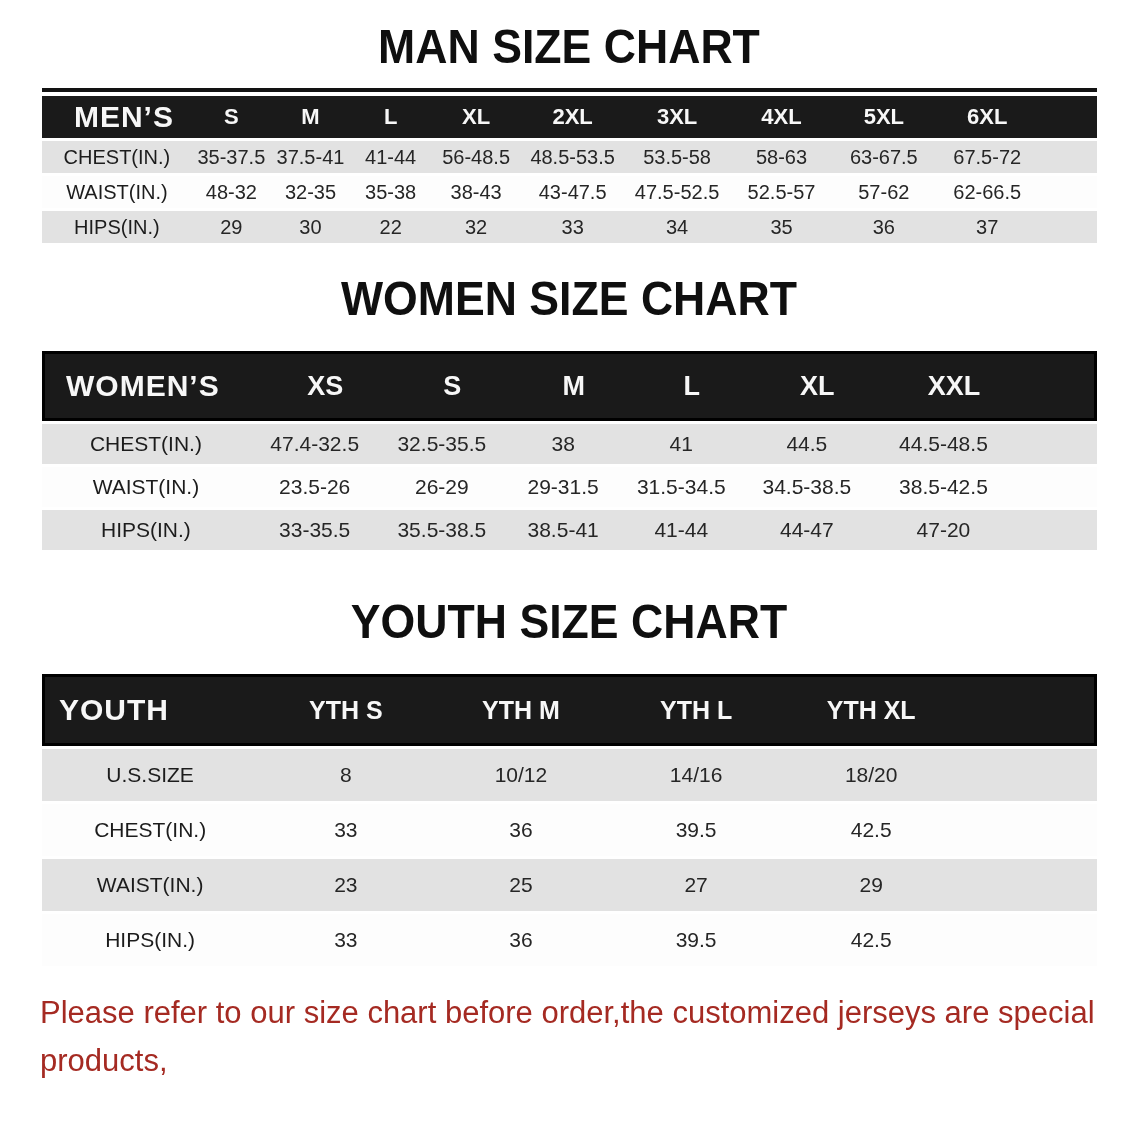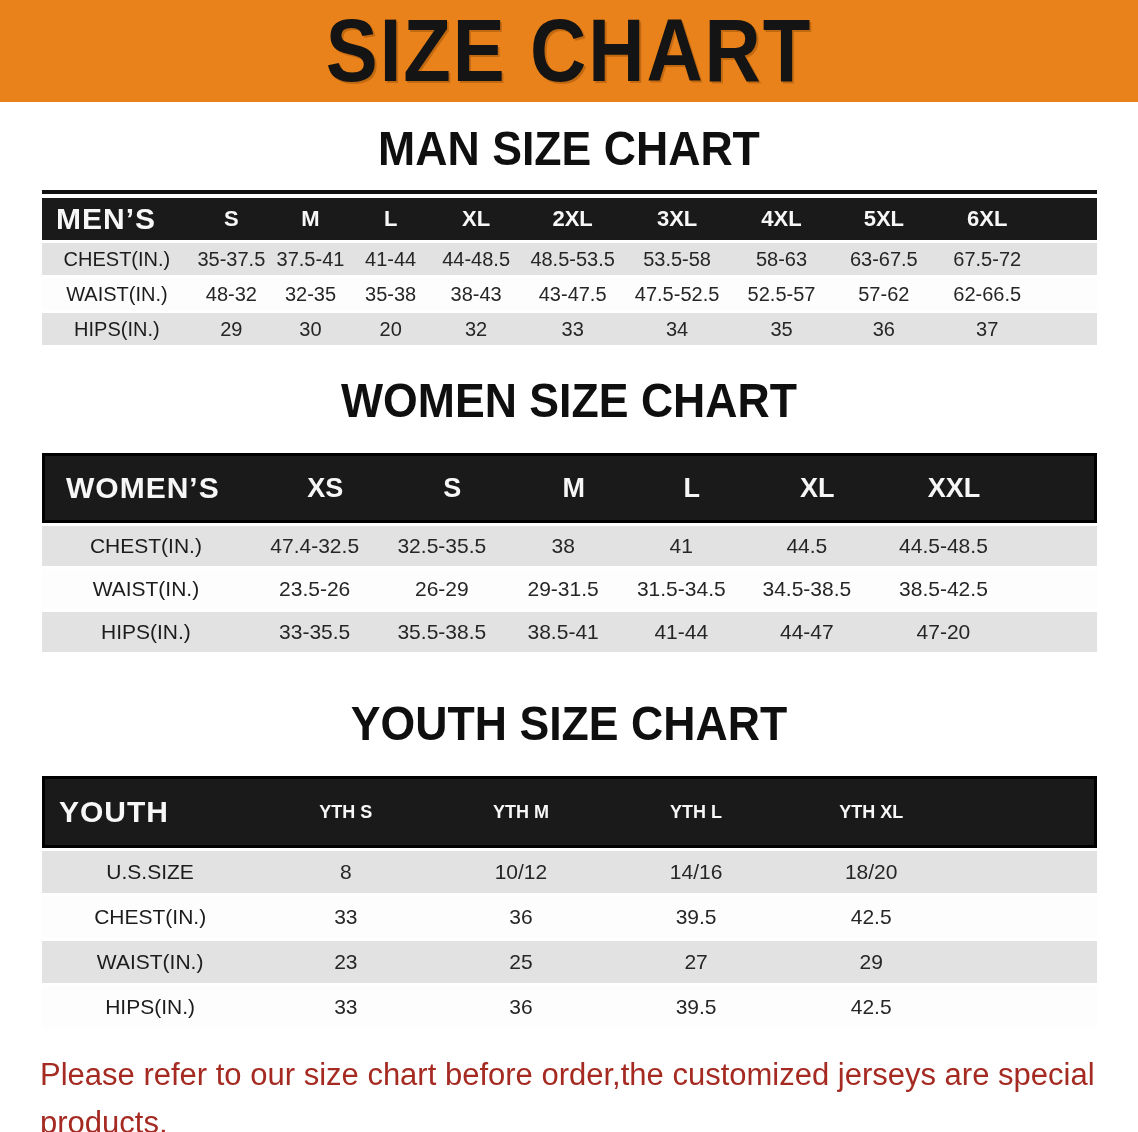--- a/index.html
+++ b/index.html
@@ -65,58 +65,55 @@
     vertical-align:middle;
     font-weight:bold;
     padding:0;
   }
   table.size-table thead th.lbl{
     text-align:left;
     padding-left:14px;
     font-weight:bold;
     letter-spacing:1px;
   }
-  #men-table thead th{height:42px;font-size:22px;font-weight:bold;}
+  #men-table thead th{height:42px;font-size:22px;font-weight:bold;text-align:center;}
   #men-table thead th.lbl{font-size:30px;}
   #women-table thead th{height:64px;font-size:27px;border-top:3px solid #000;border-bottom:3px solid #000;padding-left:21px;}
   #women-table thead th.lbl{font-size:30px;border-left:3px solid #000;}
   #women-table thead th:last-child{border-right:3px solid #000;}
-  #youth-table thead th{height:66px;font-size:18px;border-top:3px solid #000;border-bottom:3px solid #000;}
+  #youth-table thead th{height:66px;font-size:25px;border-top:3px solid #000;border-bottom:3px solid #000;}
   #youth-table thead th.lbl{font-size:30px;border-left:3px solid #000;}
   #youth-table thead th:last-child{border-right:3px solid #000;}
   table.size-table tbody td{
     text-align:center;
     vertical-align:middle;
     color:#262626;
     padding:0;
     background:#fdfdfd;
   }
   table.size-table tbody tr:nth-child(odd) td{
     background:var(--alt-row);
   }
   #men-table tbody td{height:32px;font-size:20px;}
   #women-table tbody td{height:40px;font-size:21px;}
-  #youth-table tbody td{height:42px;font-size:21px;}
+  #youth-table tbody td{height:52px;font-size:21px;}
   table.size-table tbody td.lbl{font-size:20px;color:#1c1c1c;}
   .note{
     margin:20px 0 0 40px;
     color:var(--note-red);
     font-size:31px;
     line-height:48px;
   }
   .note p{margin:0;}
 </style>
 </head>
 <body>
 
 <div class="page">
 
-  <div class="banner">
-    <h1>SIZE CHART</h1>
-  </div>
 
   <h2 id="men-heading" class="section-heading">MAN SIZE CHART</h2>
 
   <div class="top-rule"></div>
 
   <table id="men-table" class="size-table">
     <colgroup>
       <col style="width:14.2%">
         <col style="width:7.5%">
         <col style="width:7.5%">
@@ -143,21 +140,21 @@
           <th>6XL</th>
           <th></th>
         </tr>
       </thead>
     <tbody>
         <tr>
           <td class="lbl">CHEST(IN.)</td>
           <td>35-37.5</td>
           <td>37.5-41</td>
           <td>41-44</td>
-          <td>44-48.5</td>
+          <td>56-48.5</td>
           <td>48.5-53.5</td>
           <td>53.5-58</td>
           <td>58-63</td>
           <td>63-67.5</td>
           <td>67.5-72</td>
           <td></td>
         </tr>
         <tr>
           <td class="lbl">WAIST(IN.)</td>
           <td>48-32</td>
@@ -168,21 +165,21 @@
           <td>47.5-52.5</td>
           <td>52.5-57</td>
           <td>57-62</td>
           <td>62-66.5</td>
           <td></td>
         </tr>
         <tr>
           <td class="lbl">HIPS(IN.)</td>
           <td>29</td>
           <td>30</td>
-          <td>20</td>
+          <td>22</td>
           <td>32</td>
           <td>33</td>
           <td>34</td>
           <td>35</td>
           <td>36</td>
           <td>37</td>
           <td></td>
         </tr>
       </tbody>
   </table>

